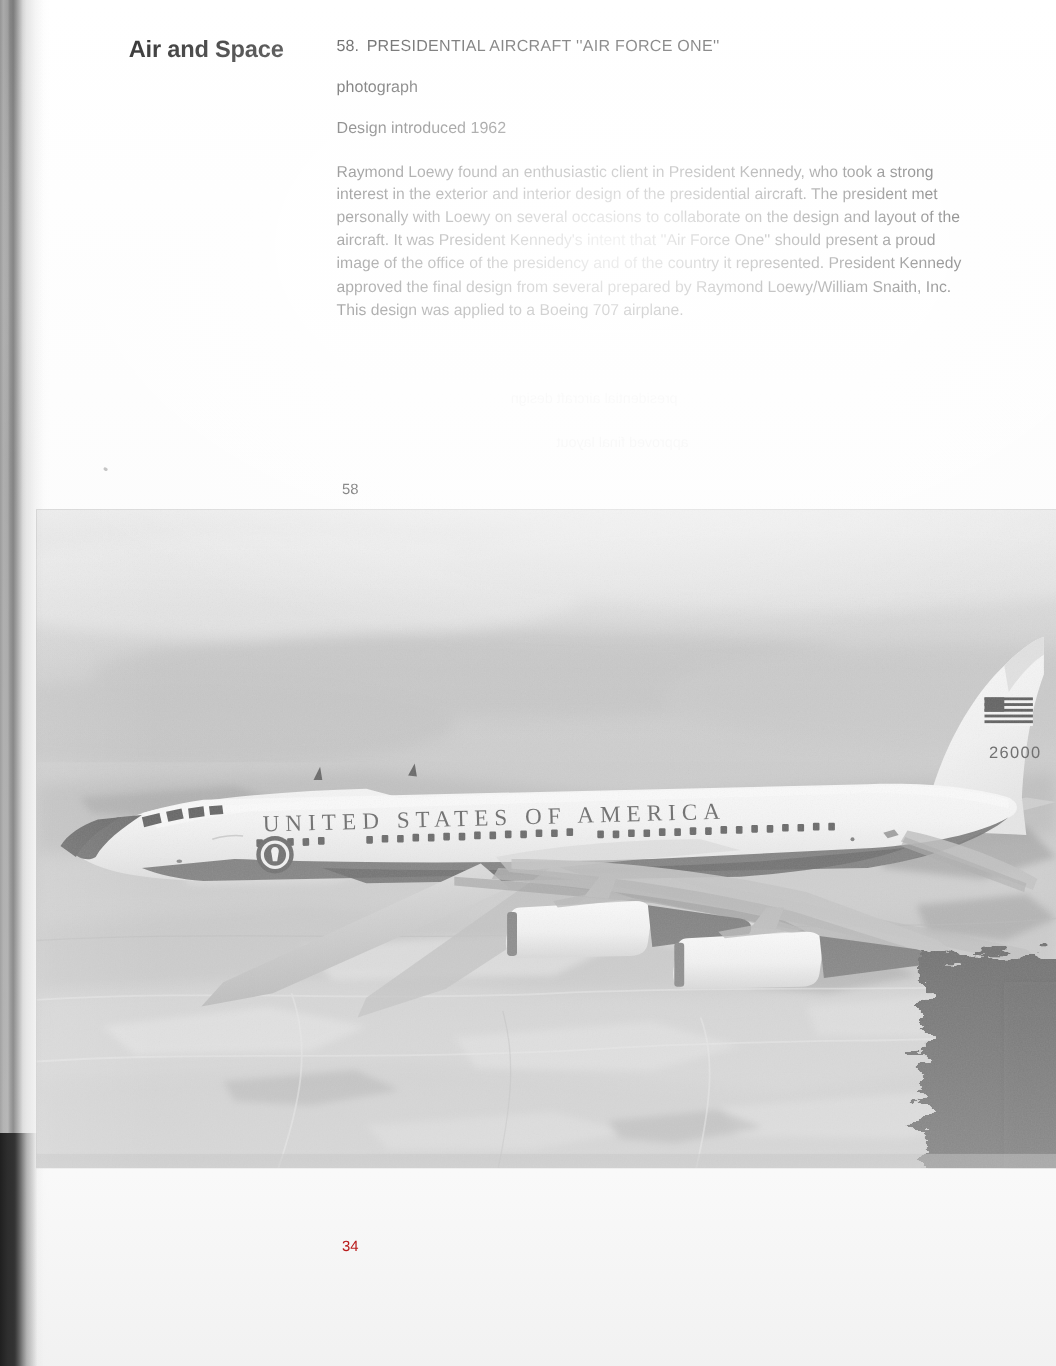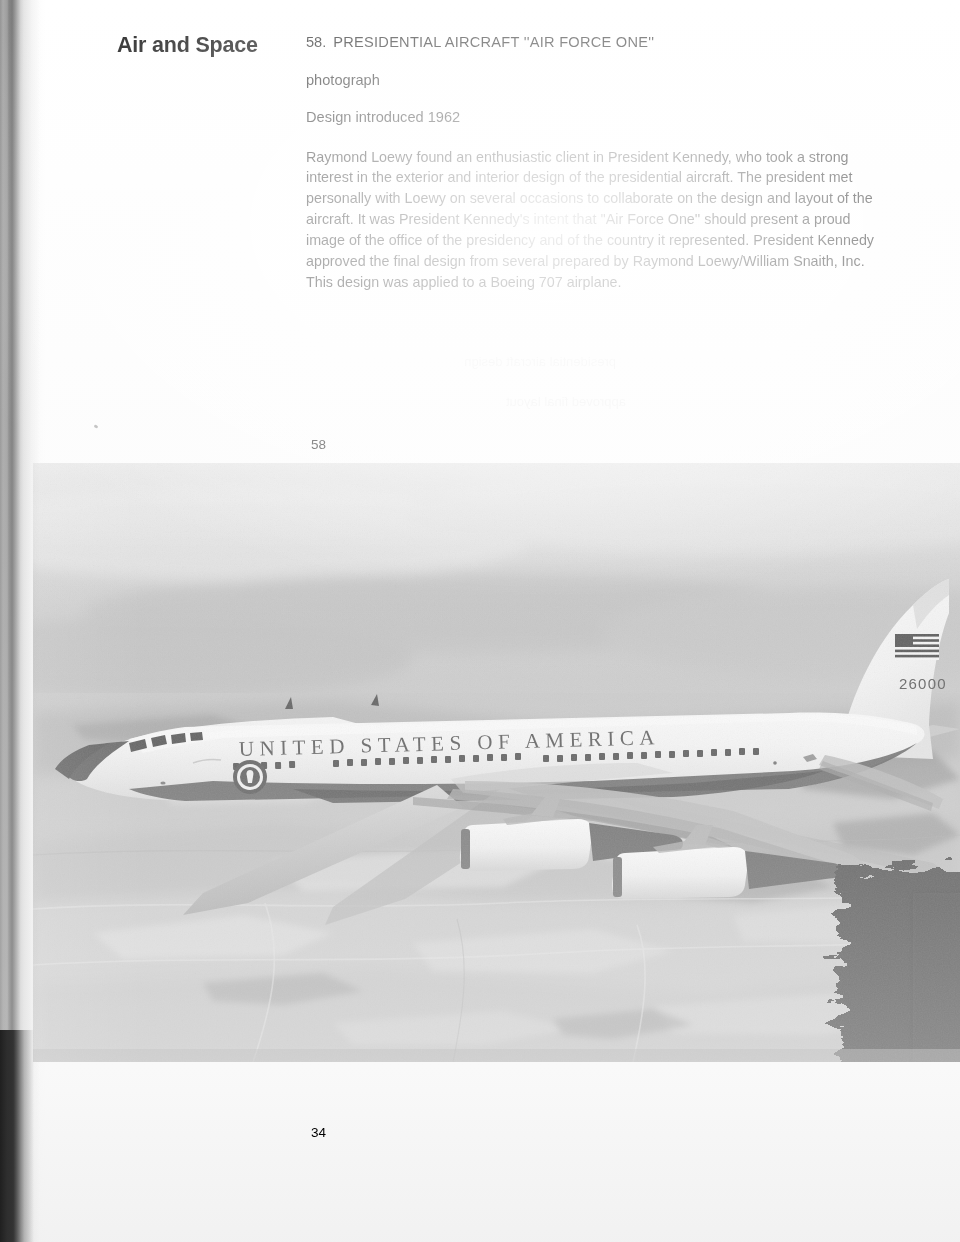--- a/index.html
+++ b/index.html
@@ -137,21 +137,21 @@
     pointer-events: none;
   }
 
   
   .folio {
     position: absolute;
     font-size: 13.5px;
     color: #2b2b2b;
   }
   .folio-top { left: 311px; top: 437px; }
-  .folio-bottom { left: 311px; top: 1125px; color: #000000; }
+  .folio-bottom { left: 311px; top: 1125px; color: #b91c1c; }
 
   
   #photo {
     position: absolute;
     left: 33px;
     top: 463px;
     width: 927px;
     height: 599px;
     overflow: hidden;
     background: #9a9a9a;

